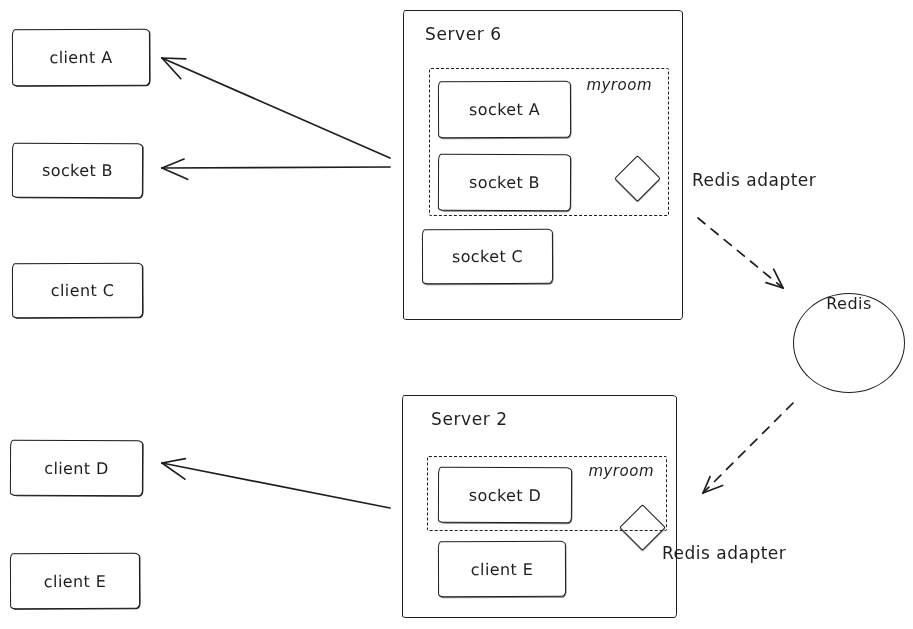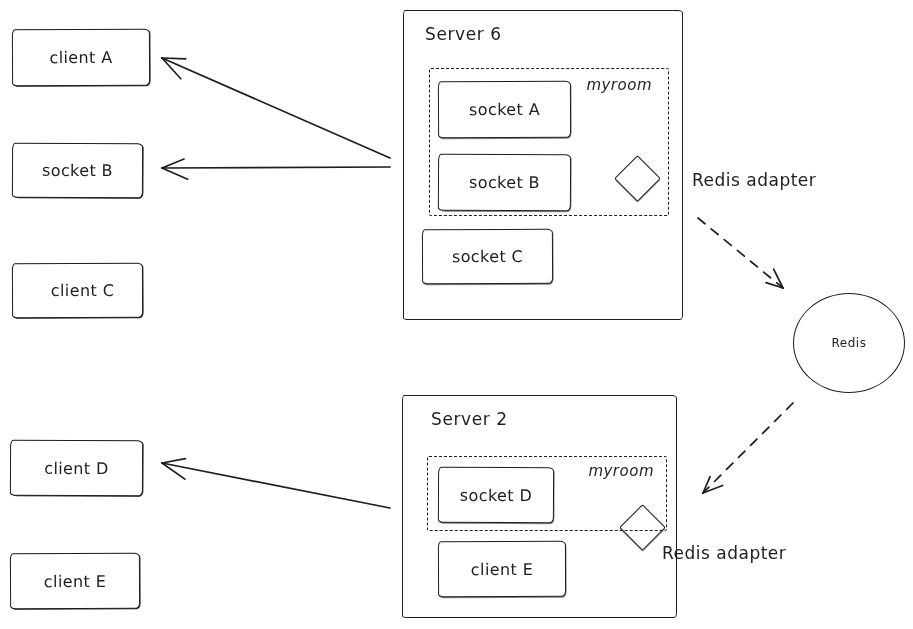--- a/index.html
+++ b/index.html
@@ -68,23 +68,23 @@
     transform: rotate(45deg);
     border-radius: 2px;
     box-shadow: 1px 1px 0 0 rgba(30,30,30,0.35);
   }
   .ellipse {
     position: absolute;
     border: 1.8px solid #1e1e1e;
     border-radius: 50%;
     background: #ffffff;
     display: flex;
-    align-items: center;
+    align-items: flex-start;
     justify-content: center;
-    font-size: 12px;
+    font-size: 16px;
     letter-spacing: 0.5px;
   }
   .float-label {
     position: absolute;
     font-size: 17px;
     letter-spacing: 0.5px;
     white-space: nowrap;
   }
   .r-neg { transform: rotate(-0.25deg); }
   .r-pos { transform: rotate(0.25deg); }
@@ -159,21 +159,21 @@
     </div>
   </div>
 
   <div class="server-box" style="left:402px; top:395px; width:275px; height:223px;">
     <div class="server-title" style="left:28px; top:13px;">Server 2</div>
 
     <div class="room-box" style="left:24px; top:60px; width:240px; height:75px;">
       <div class="room-label" style="right:12px; top:5px;">myroom</div>
     </div>
 
-    <div class="node socket-box r-pos" style="left:35px; top:71px; width:116px; height:56px;">
+    <div class="node socket-box r-pos" style="left:35px; top:71px; width:134px; height:56px;">
       <span>socket D</span>
     </div>
 
     <div class="diamond" style="left:223px; top:115px;"></div>
 
     <div class="node socket-box r-neg" style="left:35px; top:145px; width:128px; height:56px;">
       <span>client E</span>
     </div>
   </div>
 

